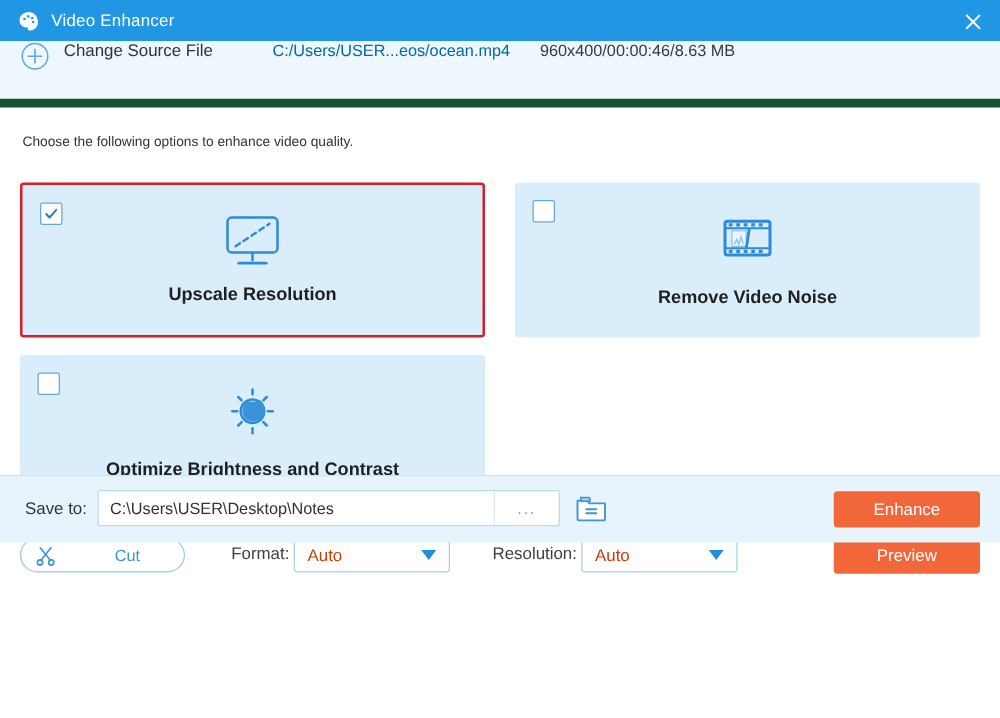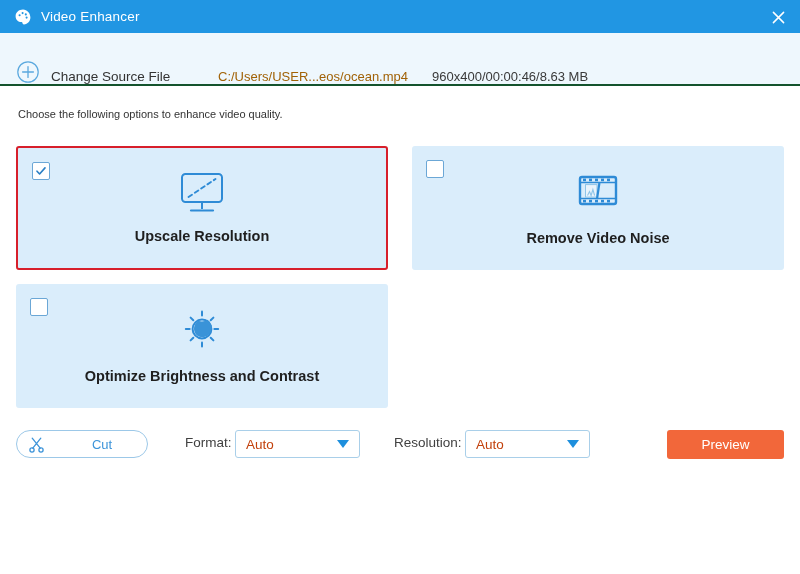--- a/index.html
+++ b/index.html
@@ -51,40 +51,40 @@
     justify-content: center;
     cursor: pointer;
   }
 
   
   .source-bar {
     position: absolute;
     left: 0; top: 33px;
     width: 800px; height: 53px;
     background: #eef7fd;
-    border-bottom: 2px solid #14532d;
-    box-sizing: border-box;
-    display: flex;
-    align-items: flex-end;
+    border-bottom: 7px solid #14532d;
+    box-sizing: border-box;
+    display: flex;
+    align-items: flex-start;
   }
   .plus-icon {
     margin-left: 16px;
     width: 24px; height: 24px;
     display: block;
   }
   .change-source-label {
     margin-left: 11px;
     font-size: 13.5px;
     color: #333333;
   }
   .source-path {
     position: absolute;
     left: 218px;
     font-size: 13px;
-    color: #a16207;
+    color: #0369a1;
   }
   .source-meta {
     position: absolute;
     left: 432px;
     font-size: 13px;
     color: #3a3a3a;
   }
 
   
   .instruction {
@@ -420,14 +420,29 @@
 
     <span class="field-label" style="left:394px;">Resolution:</span>
     <div class="select-box" style="left:465px; width:125px;">
       <span class="select-value">Auto</span>
       <span class="caret"></span>
     </div>
 
     <button class="preview-btn">Preview</button>
   </div>
 
+  <div class="bottom-bar">
+    <span class="save-label">Save to:</span>
+    <div class="path-field">
+      <span class="path-text">C:\Users\USER\Desktop\Notes</span>
+      <span class="ellipsis-btn">...</span>
+    </div>
+    <span class="folder-btn">
+      <svg width="26" height="23" viewBox="0 0 26 23">
+        <path d="M2 5.5 h7.6 l2 2.2 H24 v12.2 a1.4 1.4 0 0 1 -1.4 1.4 H3.4 A1.4 1.4 0 0 1 2 19.9 z" fill="#ffffff" stroke="#3d94d9" stroke-width="1.5" stroke-linejoin="round"></path>
+        <path d="M4.6 3 h6.4 a1 1 0 0 1 1 1 v2 H4.6 z" fill="#9fd0ef" stroke="#3d94d9" stroke-width="1.2"></path>
+        <path d="M9 12.4 H17 M9 15.6 H17" stroke="#3d94d9" stroke-width="1.5" stroke-linecap="round"></path>
+      </svg>
+    </span>
+    <button class="enhance-btn">Enhance</button>
+  </div>
 
 </div>
 
 </body></html>

